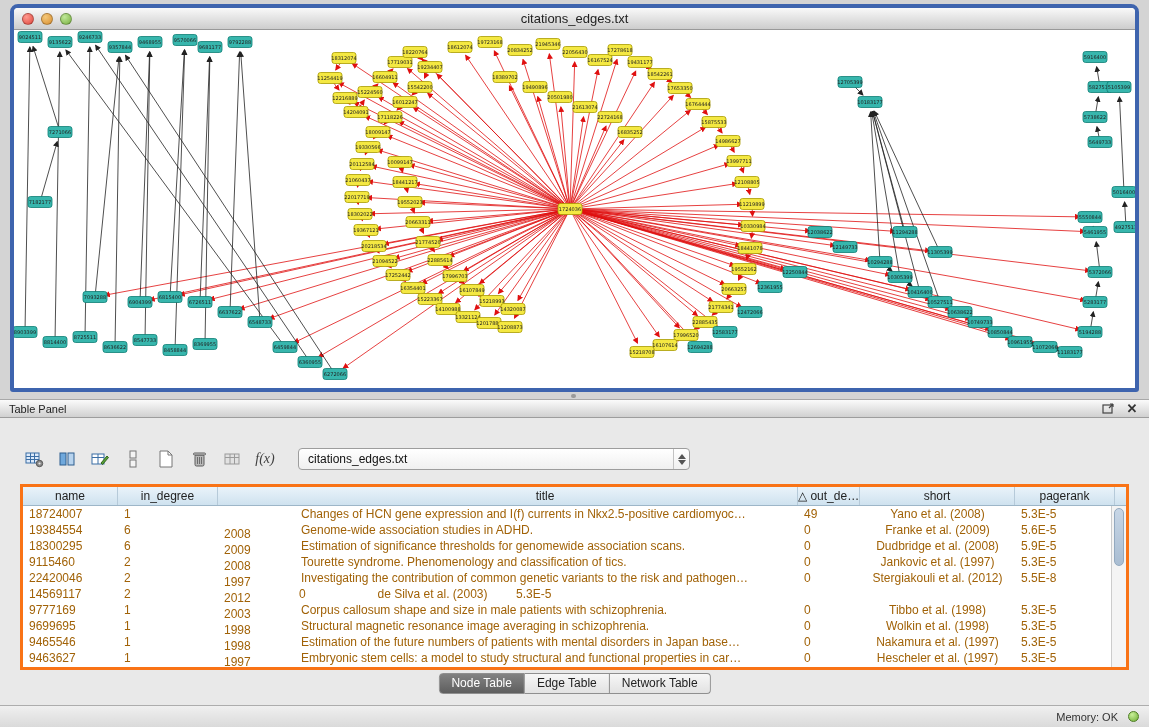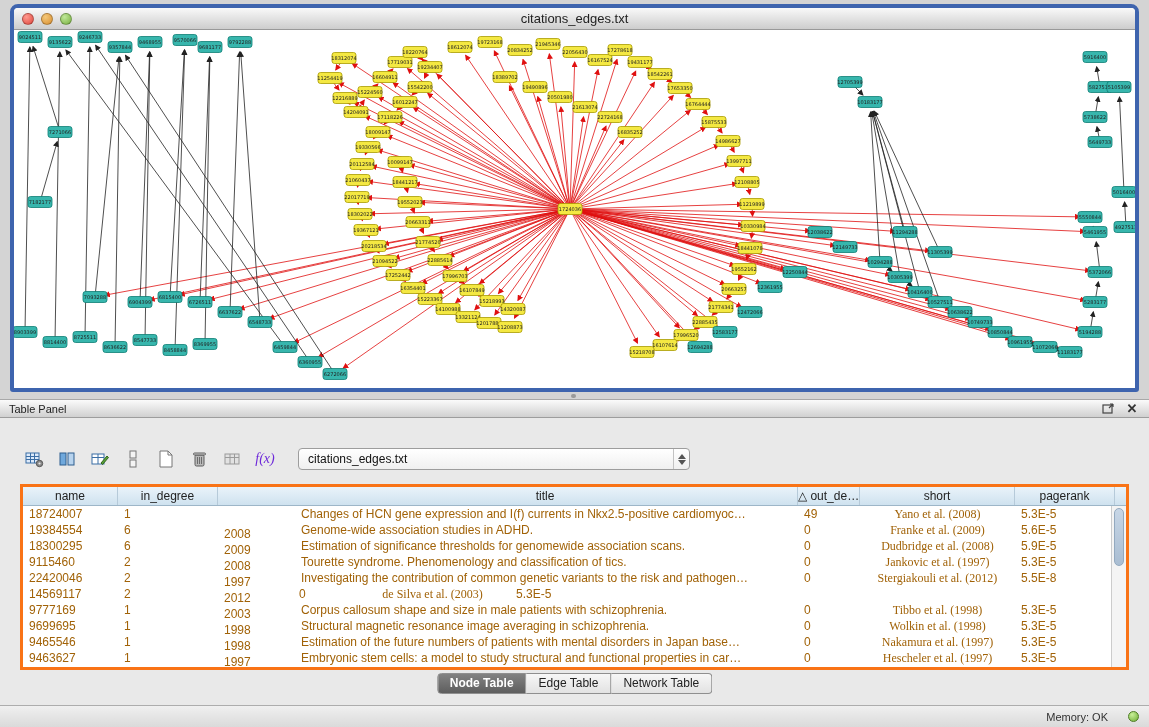--- a/index.html
+++ b/index.html
@@ -31,21 +31,21 @@
   #panel-header .spacer { margin-left:auto; }
   .hdr-icon { display:inline-flex; align-items:center; justify-content:center;
     width:16px; height:14px; margin-left:8px; color:#333; cursor:default; }
   .close-x { font-size:13px; font-weight:bold; line-height:13px; }
 
   
   #panel-body { position:absolute; left:0; top:418px; width:1149px; height:287px; background:#e9e9e9; }
 
   #toolbar { position:absolute; left:22px; top:28px; display:flex; align-items:center; gap:9px; height:26px; }
   .tool-btn { width:24px; height:24px; display:flex; align-items:center; justify-content:center; }
-  .fx { font-family:"Liberation Serif", serif; font-style:italic; font-size:14px; color:#6d28d9; }
+  .fx { font-family:"Liberation Serif", serif; font-style:italic; font-size:14px; color:#404040; }
 
   #net-select { margin-left:12px; width:392px; height:22px; background:linear-gradient(#ffffff,#f0f0f0);
     border:1px solid #9d9d9d; border-radius:4px; display:flex; align-items:center; padding:0 0 0 9px;
     font-size:12px; color:#111; }
   #net-select .sel-label { flex:1; overflow:hidden; white-space:nowrap; }
   #net-select .stepper { width:16px; height:100%; border-left:1px solid #c3c3c3;
     display:flex; flex-direction:column; align-items:center; justify-content:center; gap:1px; }
   .tri-up { width:0; height:0; border-left:4px solid transparent; border-right:4px solid transparent;
     border-bottom:5px solid #555; }
   .tri-down { width:0; height:0; border-left:4px solid transparent; border-right:4px solid transparent;
@@ -55,39 +55,39 @@
   #table-wrap { position:absolute; left:20px; top:66px; width:1109px; height:186px;
     background:#fff; border:3px solid #f97316; overflow:hidden; }
   #table-header { display:flex; height:19px; background:linear-gradient(#eaf3fa,#cfe2ef);
     border-bottom:1px solid #9db6c8; font-size:12px; color:#222; }
   .hcell { display:flex; align-items:center; justify-content:center; border-right:1px solid #b6cad9;
     overflow:hidden; white-space:nowrap; }
   .row { display:flex; height:16px; font-size:12px; color:#a16207; align-items:center; }
   .cell { overflow:hidden; white-space:nowrap; padding-left:6px; }
   .c0 { width:95px; } .c1 { width:100px; } .c2 { width:75px;margin-top:40px; } .c3 { width:505px; }
   .c4 { width:62px; } .c5 { width:155px; } .c6 { width:100px; }
-  .cell.c5 { text-align:center; padding-left:0;font-family:Liberation Serif, serif; }
+  .cell.c5 { text-align:center; padding-left:0; }
   .cell.c3 { padding-left:8px; }
   #vscroll { position:absolute; right:0; top:19px; width:15px; height:166px;
     background:#f4f4f4; border-left:1px solid #ccc; }
   #vscroll .thumb { position:absolute; left:2px; top:2px; width:10px; height:58px;
     border-radius:5px; background:linear-gradient(#c7d6e6,#a9bdd2); border:1px solid #93a9bf; }
 
   
   #tabs { position:absolute; left:50%; bottom:11px; transform:translateX(-50%); display:flex; }
   .tab { font-size:12px; padding:2px 12px 3px; background:linear-gradient(#f7f7f7,#e2e2e2);
     border:1px solid #8f8f8f; border-left:none; color:#222; }
   .tab:first-child { border-left:1px solid #8f8f8f; border-radius:4px 0 0 4px; }
   .tab:last-child { border-radius:0 4px 4px 0; }
-  .tab.selected { background:linear-gradient(#828282,#5e5e5e); color:#fff;font-weight:bold; }
+  .tab.selected { background:linear-gradient(#828282,#5e5e5e); color:#fff; }
 
   
   #status-bar { position:absolute; left:0; bottom:0; width:1149px; height:22px;
     background:linear-gradient(#f0f0f0,#dadada); border-top:1px solid #adadad;
-    display:flex; align-items:center; justify-content:flex-end; padding-right:10px; gap:20px;
+    display:flex; align-items:center; justify-content:flex-end; padding-right:10px; gap:10px;
     font-size:11px; color:#333; }
   #mem-dot { width:11px; height:11px; border-radius:50%;
     background:radial-gradient(circle at 35% 30%, #c9f09a, #6fae35); border:1px solid #4e7d24; }
 
   #network-svg text { font-family:"DejaVu Sans", sans-serif; font-size:5px; fill:#222; }
 </style>
 </head>
 <body>
 
 <div id="net-window">

